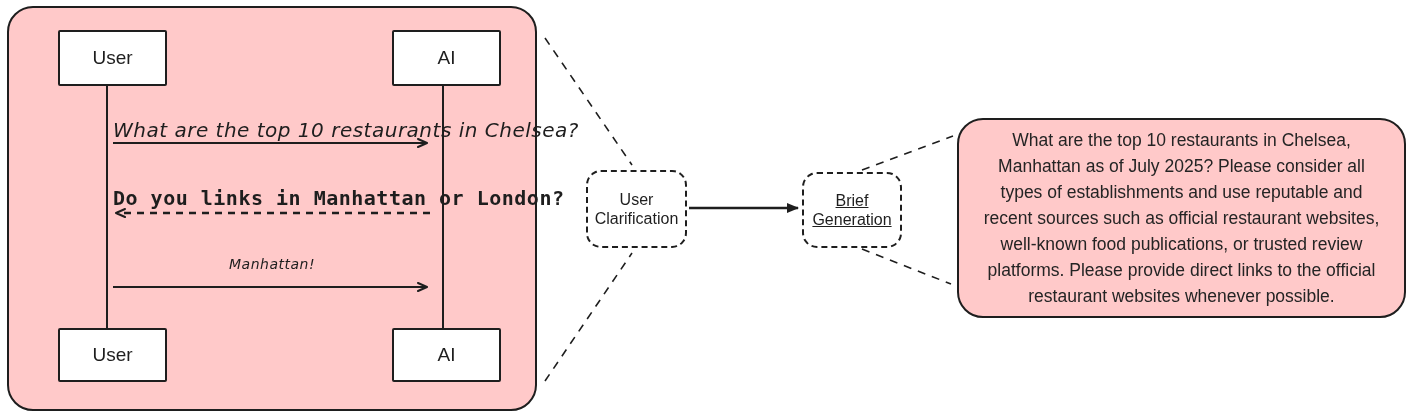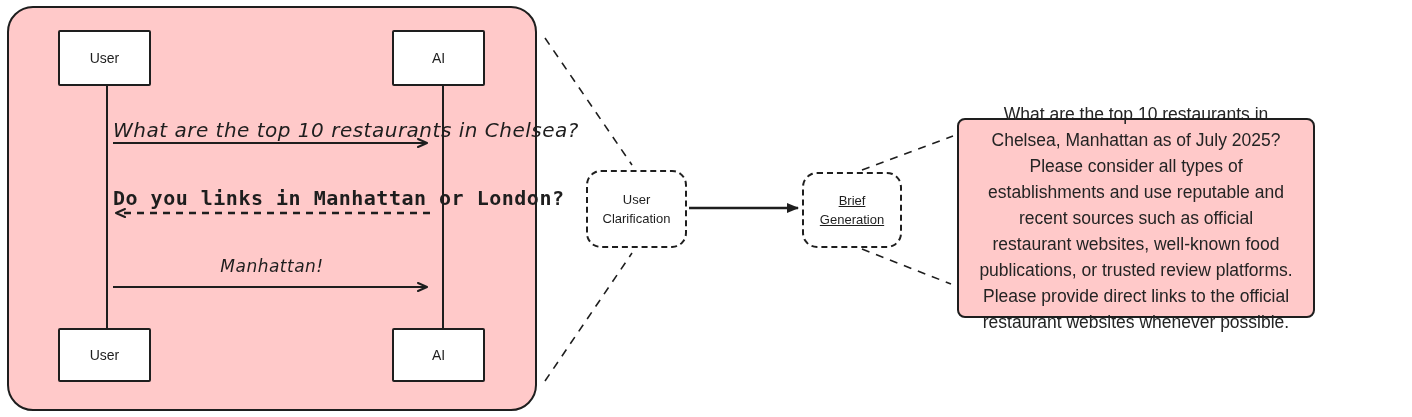--- a/index.html
+++ b/index.html
@@ -15,26 +15,26 @@
   .abs { position: absolute; box-sizing: border-box; }
 
   
   .seq-panel {
     left: 7px; top: 6px; width: 530px; height: 405px;
     background: #ffc9c9;
     border: 2.5px solid #1e1e1e;
     border-radius: 26px;
   }
   .actor-box {
-    width: 93px; height: 56px;
+    width: 109px; height: 56px;
     background: #ffffff;
     border: 2px solid #1e1e1e;
     border-radius: 2px;
     display: flex; align-items: center; justify-content: center;
-    font-size: 14px;
+    font-size: 19px;
   }
   .msg-label {
     left: 113px; width: 318px;
     text-align: center;
     font-size: 20px;
     white-space: nowrap;
   }
   .msg-hand {
     font-family: "DejaVu Sans", cursive;
     font-style: italic;
@@ -46,33 +46,33 @@
     letter-spacing: 0.5px;
   }
 
   
   .flow-node {
     border: 2.5px dashed #1e1e1e;
     border-radius: 15px;
     background: #ffffff;
     display: flex; align-items: center; justify-content: center;
     text-align: center;
-    font-size: 13px;
+    font-size: 16px;
     line-height: 19px;
     padding: 4px;
   }
   .node-clarification { left: 586px; top: 170px; width: 101px; height: 78px; }
   .node-generation    { left: 802px; top: 172px; width: 100px; height: 76px; text-decoration: underline; }
 
   
   .brief-panel {
-    left: 957px; top: 118px; width: 358px; height: 200px;
+    left: 957px; top: 118px; width: 449px; height: 200px;
     background: #ffc9c9;
     border: 2.5px solid #1e1e1e;
-    border-radius: 8px;
+    border-radius: 26px;
     display: flex; align-items: center; justify-content: center;
     text-align: center;
     font-size: 17.5px;
     line-height: 26px;
     padding: 6px 19px;
     color: #242424;
   }
 
   svg.overlay { position: absolute; left: 0; top: 0; pointer-events: none; }
 </style>
@@ -116,21 +116,21 @@
   </div>
   <div class="abs actor-box" style="left:58px; top:328px; height:54px;">
     <span>User</span>
   </div>
   <div class="abs actor-box" style="left:392px; top:328px; height:54px;">
     <span>AI</span>
   </div>
 
   <div class="abs msg-label msg-hand" style="top:118px;">What are the top 10 restaurants in Chelsea?</div>
   <div class="abs msg-label msg-mono" style="top:186px;">Do you links in Manhattan or London?</div>
-  <div class="abs msg-label msg-hand" style="top:256px; font-size:17px;">Manhattan!</div>
+  <div class="abs msg-label msg-hand" style="top:256px; font-size:14px;">Manhattan!</div>
 
   <div class="abs flow-node node-clarification">
     <span>User Clarification</span>
   </div>
   <div class="abs flow-node node-generation">
     <span>Brief Generation</span>
   </div>
 
   <div class="abs brief-panel">
     <span>What are the top 10 restaurants in Chelsea, Manhattan as of July 2025? Please consider all types of establishments and use reputable and recent sources such as official restaurant websites, well-known food publications, or trusted review platforms. Please provide direct links to the official restaurant websites whenever possible.</span>

